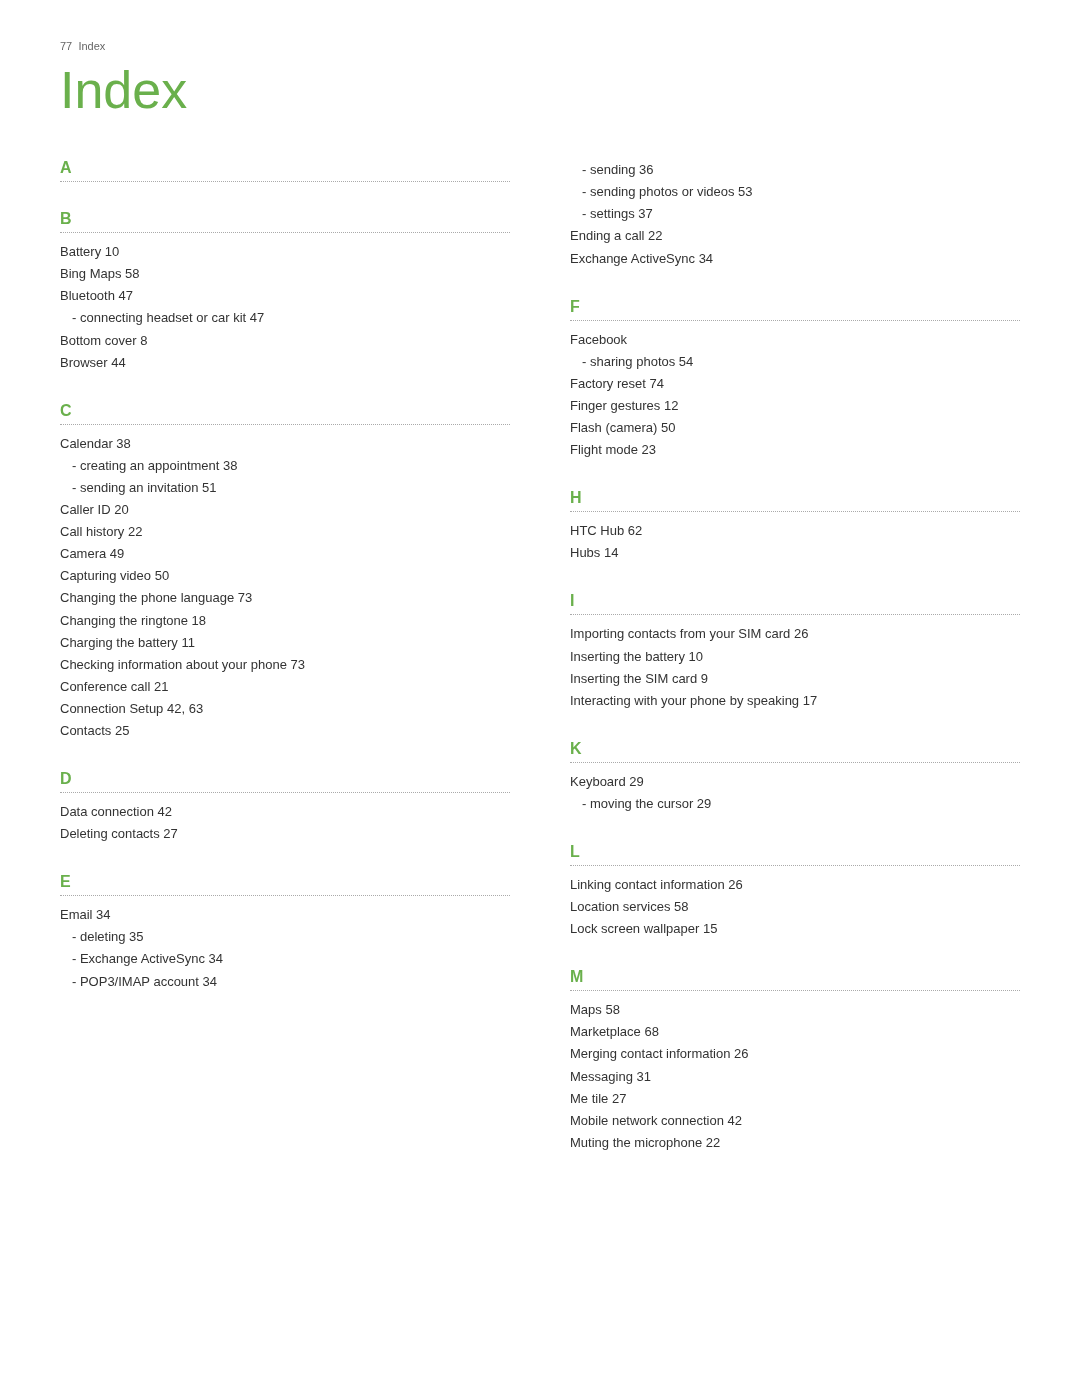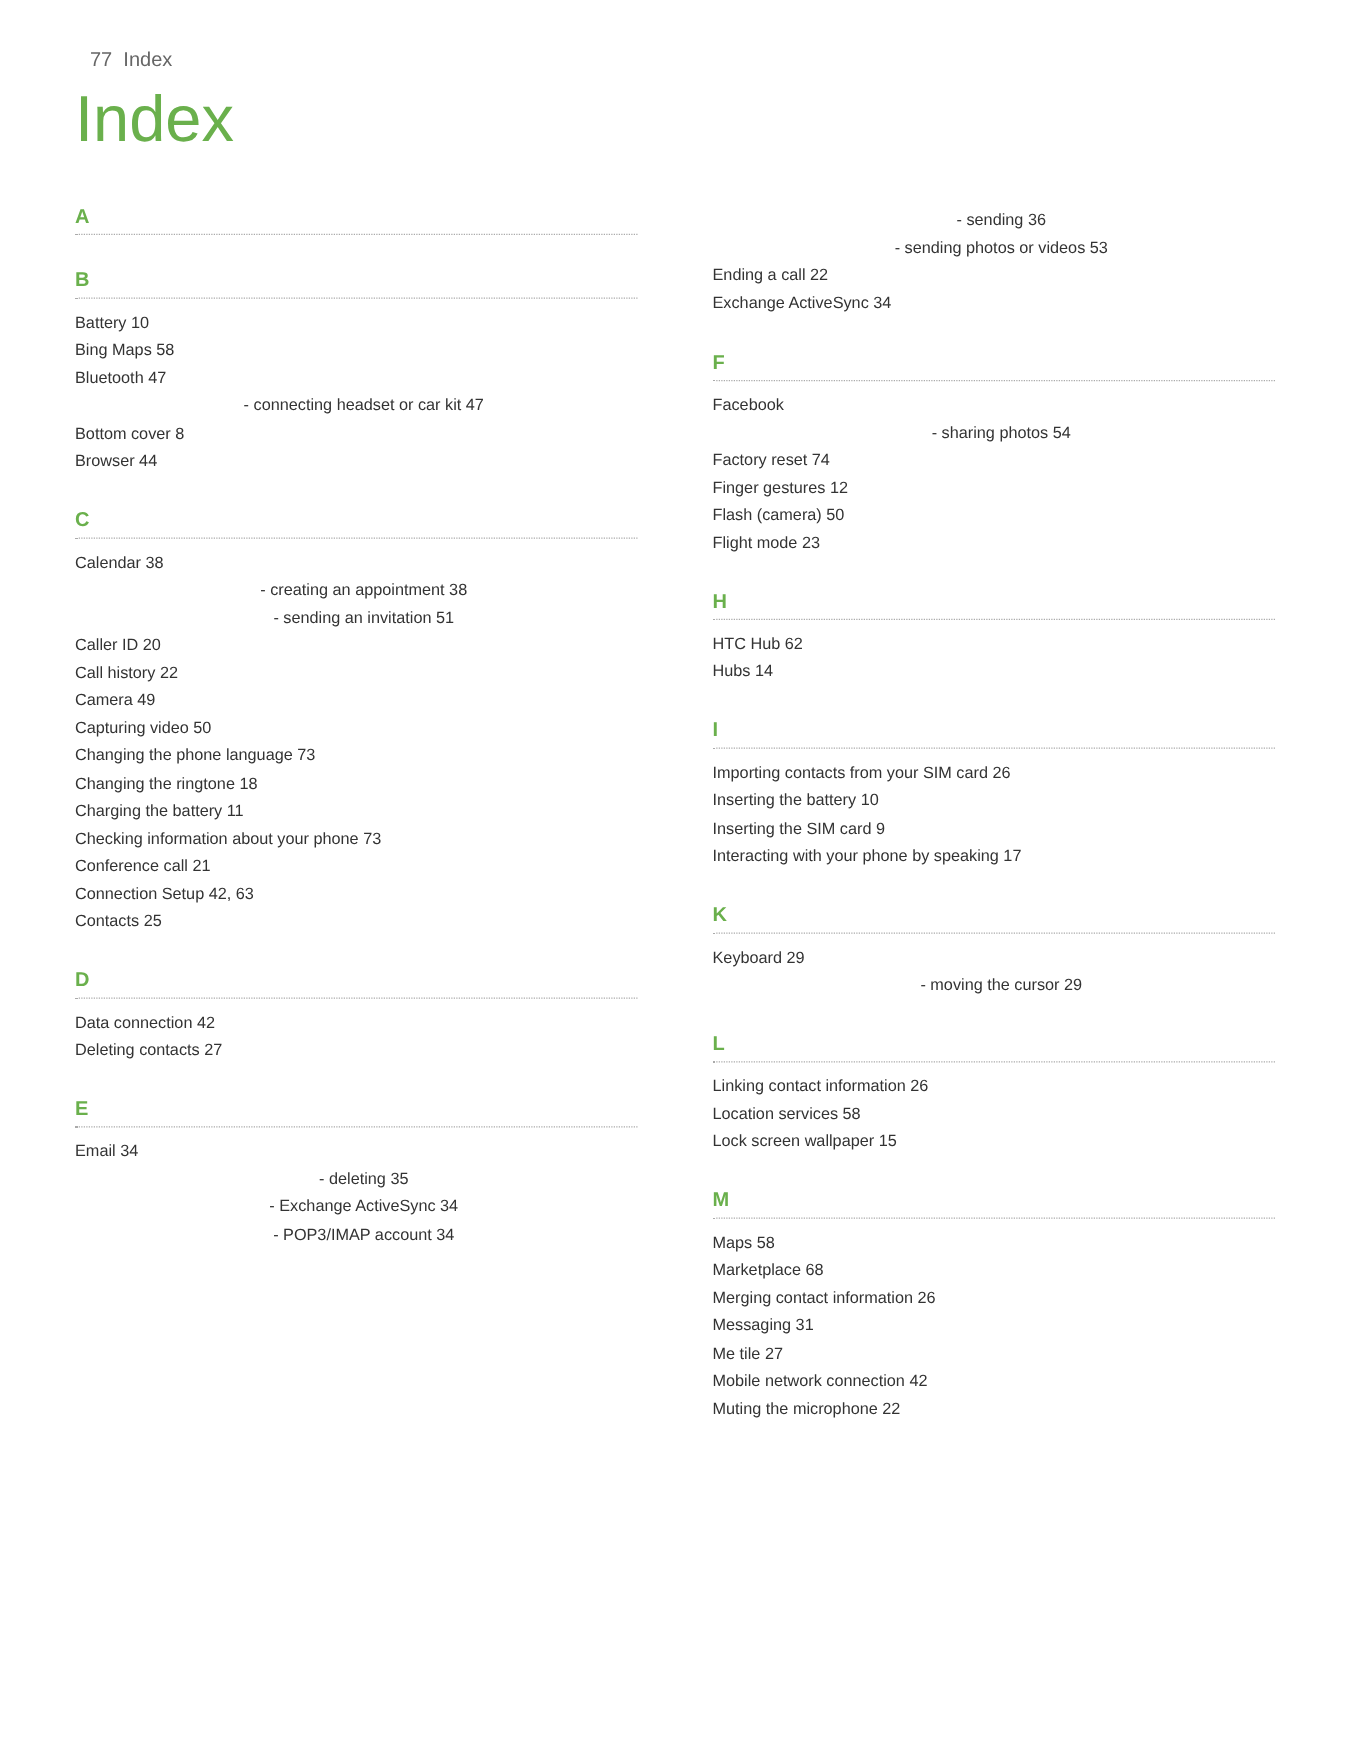--- a/index.html
+++ b/index.html
@@ -6,24 +6,23 @@
     body {
       background: #fff;
       font-family: Arial, Helvetica, sans-serif;
       font-size: 13px;
       color: #333;
       width: 1080px;
       min-height: 1397px;
       padding: 40px 60px;
     }
     .page-number {
-      font-size: 16px;
+      font-size: 11px;
       color: #666;
       margin-bottom: 10px;
-      margin-left: 12px;
     }
     .page-title {
       font-size: 52px;
       font-weight: 300;
       color: #6ab04c;
       margin-bottom: 40px;
       line-height: 1.1;
     }
     .columns {
       display: flex;
@@ -47,21 +46,20 @@
     .section-items {
       list-style: none;
     }
     .section-items li {
       line-height: 1.7;
       font-size: 13px;
       color: #333;
     }
     .sub-item {
       padding-left: 12px;
-      text-align: center;
     }
   </style>
 </head>
 <body>
 
 <div class="page-number">
   <span>77</span>&nbsp;&nbsp;<span>Index</span>
 </div>
 
 <h1 class="page-title">Index</h1>
@@ -118,20 +116,21 @@
           <li class="sub-item">- POP3/IMAP account  34</li>
         </ul>
       </div>
     </div>
 
   <div class="column" id="right-col">
       <div class="section">
         <ul class="section-items">
           <li class="sub-item">- sending  36</li>
           <li class="sub-item">- sending photos or videos  53</li>
+          <li class="sub-item">- settings  37</li>
           <li>Ending a call  22</li>
           <li>Exchange ActiveSync  34</li>
         </ul>
       </div>
       <div class="section">
         <span class="section-letter">F</span>
         <ul class="section-items">
           <li>Facebook</li>
           <li class="sub-item">- sharing photos  54</li>
           <li>Factory reset  74</li>

